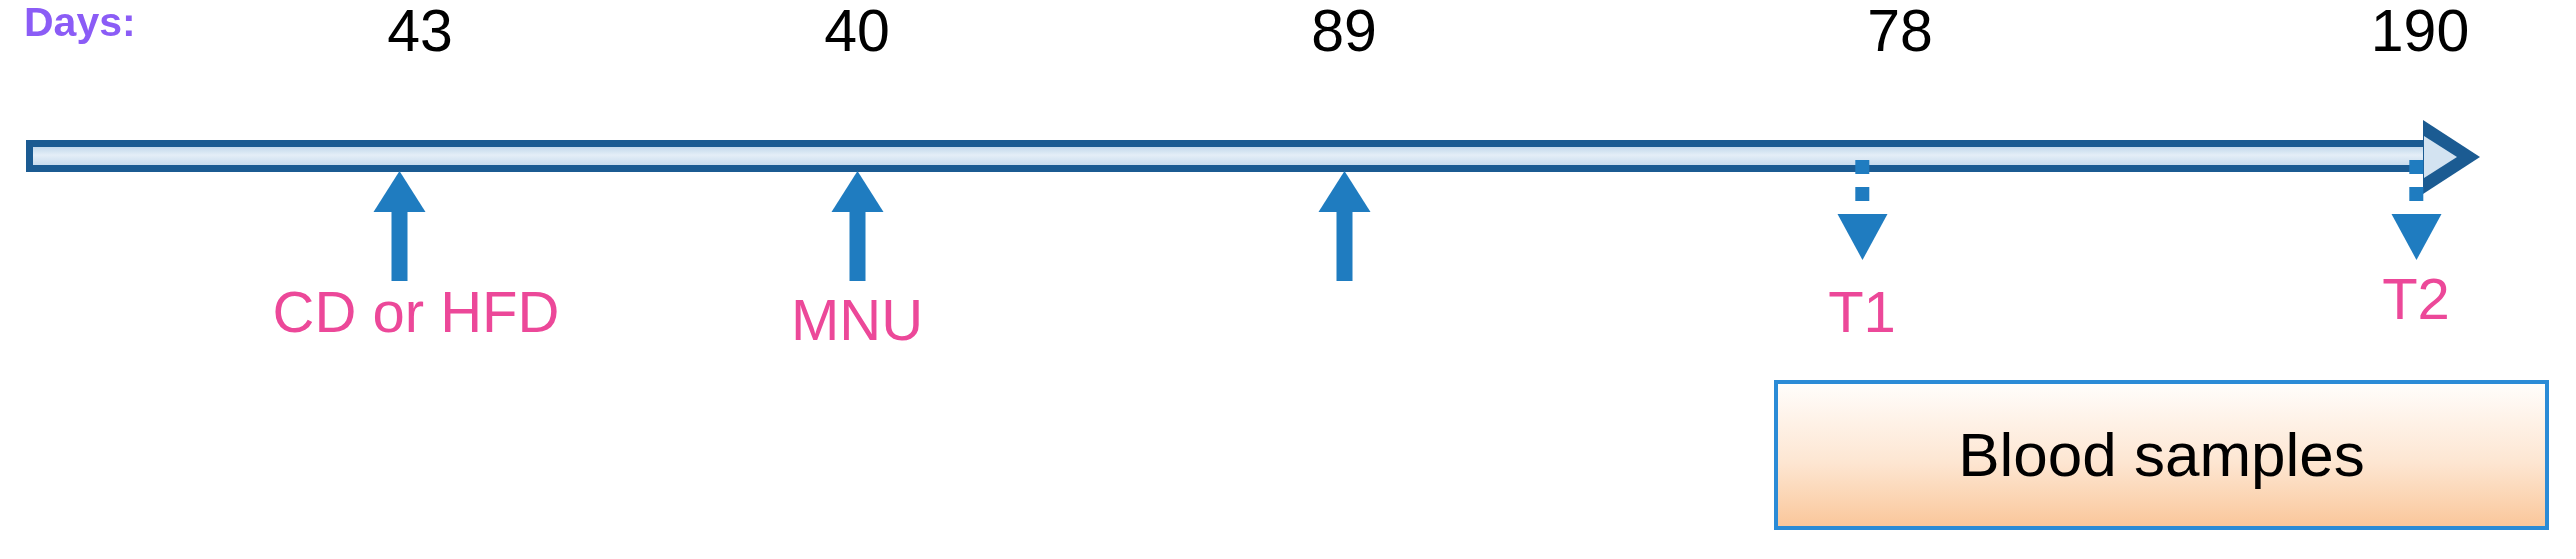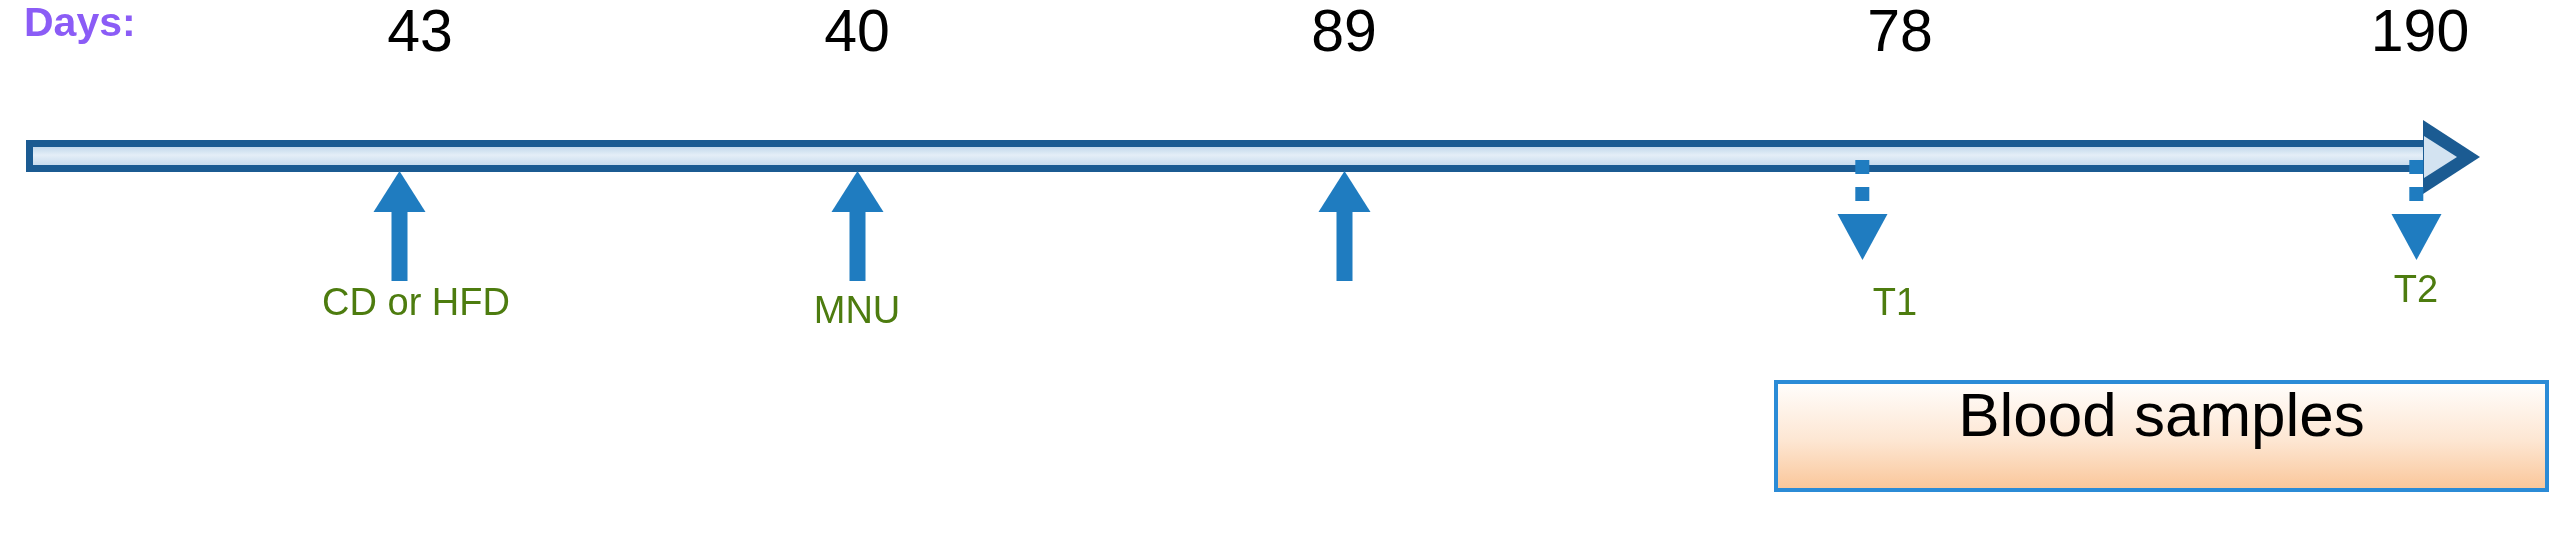--- a/index.html
+++ b/index.html
@@ -125,39 +125,39 @@
     width: 0;
     height: 0;
     border-left: 25.5px solid transparent;
     border-right: 25.5px solid transparent;
     border-top: 46px solid #1f7cc0;
   }
 
   
   .event-caption {
     position: absolute;
-    font-size: 38px;
-    color: #4d7c0f;
+    font-size: 58px;
+    color: #ec4899;
     line-height: 1;
     white-space: nowrap;
     transform: translateX(-50%);
   }
 
   
   .blood-box {
     position: absolute;
     left: 1774px;
     top: 380px;
     width: 775px;
-    height: 112px;
+    height: 150px;
     box-sizing: border-box;
     border: 4px solid #2b8bd6;
     background: linear-gradient(to bottom, #fffdfb 0%, #fde6d2 55%, #fac79b 100%);
     display: flex;
-    align-items: flex-start;
+    align-items: center;
     justify-content: center;
   }
   .blood-box-label {
     font-size: 62px;
     color: #000000;
     line-height: 1;
     white-space: nowrap;
   }
 </style>
 </head>
@@ -194,21 +194,21 @@
     <div class="dashes"></div>
     <div class="head"></div>
   </div>
   <div class="down-arrow" style="left:2416px; top:160px; width:51px; height:104px;">
     <div class="dashes"></div>
     <div class="head"></div>
   </div>
 
   <div class="event-caption" style="left:416px; top:283px;">CD or HFD</div>
   <div class="event-caption" style="left:857px; top:283px;margin-top:8px;">MNU</div>
-  <div class="event-caption" style="left:1862px; top:283px;margin-left:33px;">T1</div>
+  <div class="event-caption" style="left:1862px; top:283px;">T1</div>
   <div class="event-caption" style="left:2416px; top:270px;">T2</div>
 
   <div class="blood-box">
     <span class="blood-box-label">Blood samples</span>
   </div>
 
 </div>
 
 
 </body></html>

